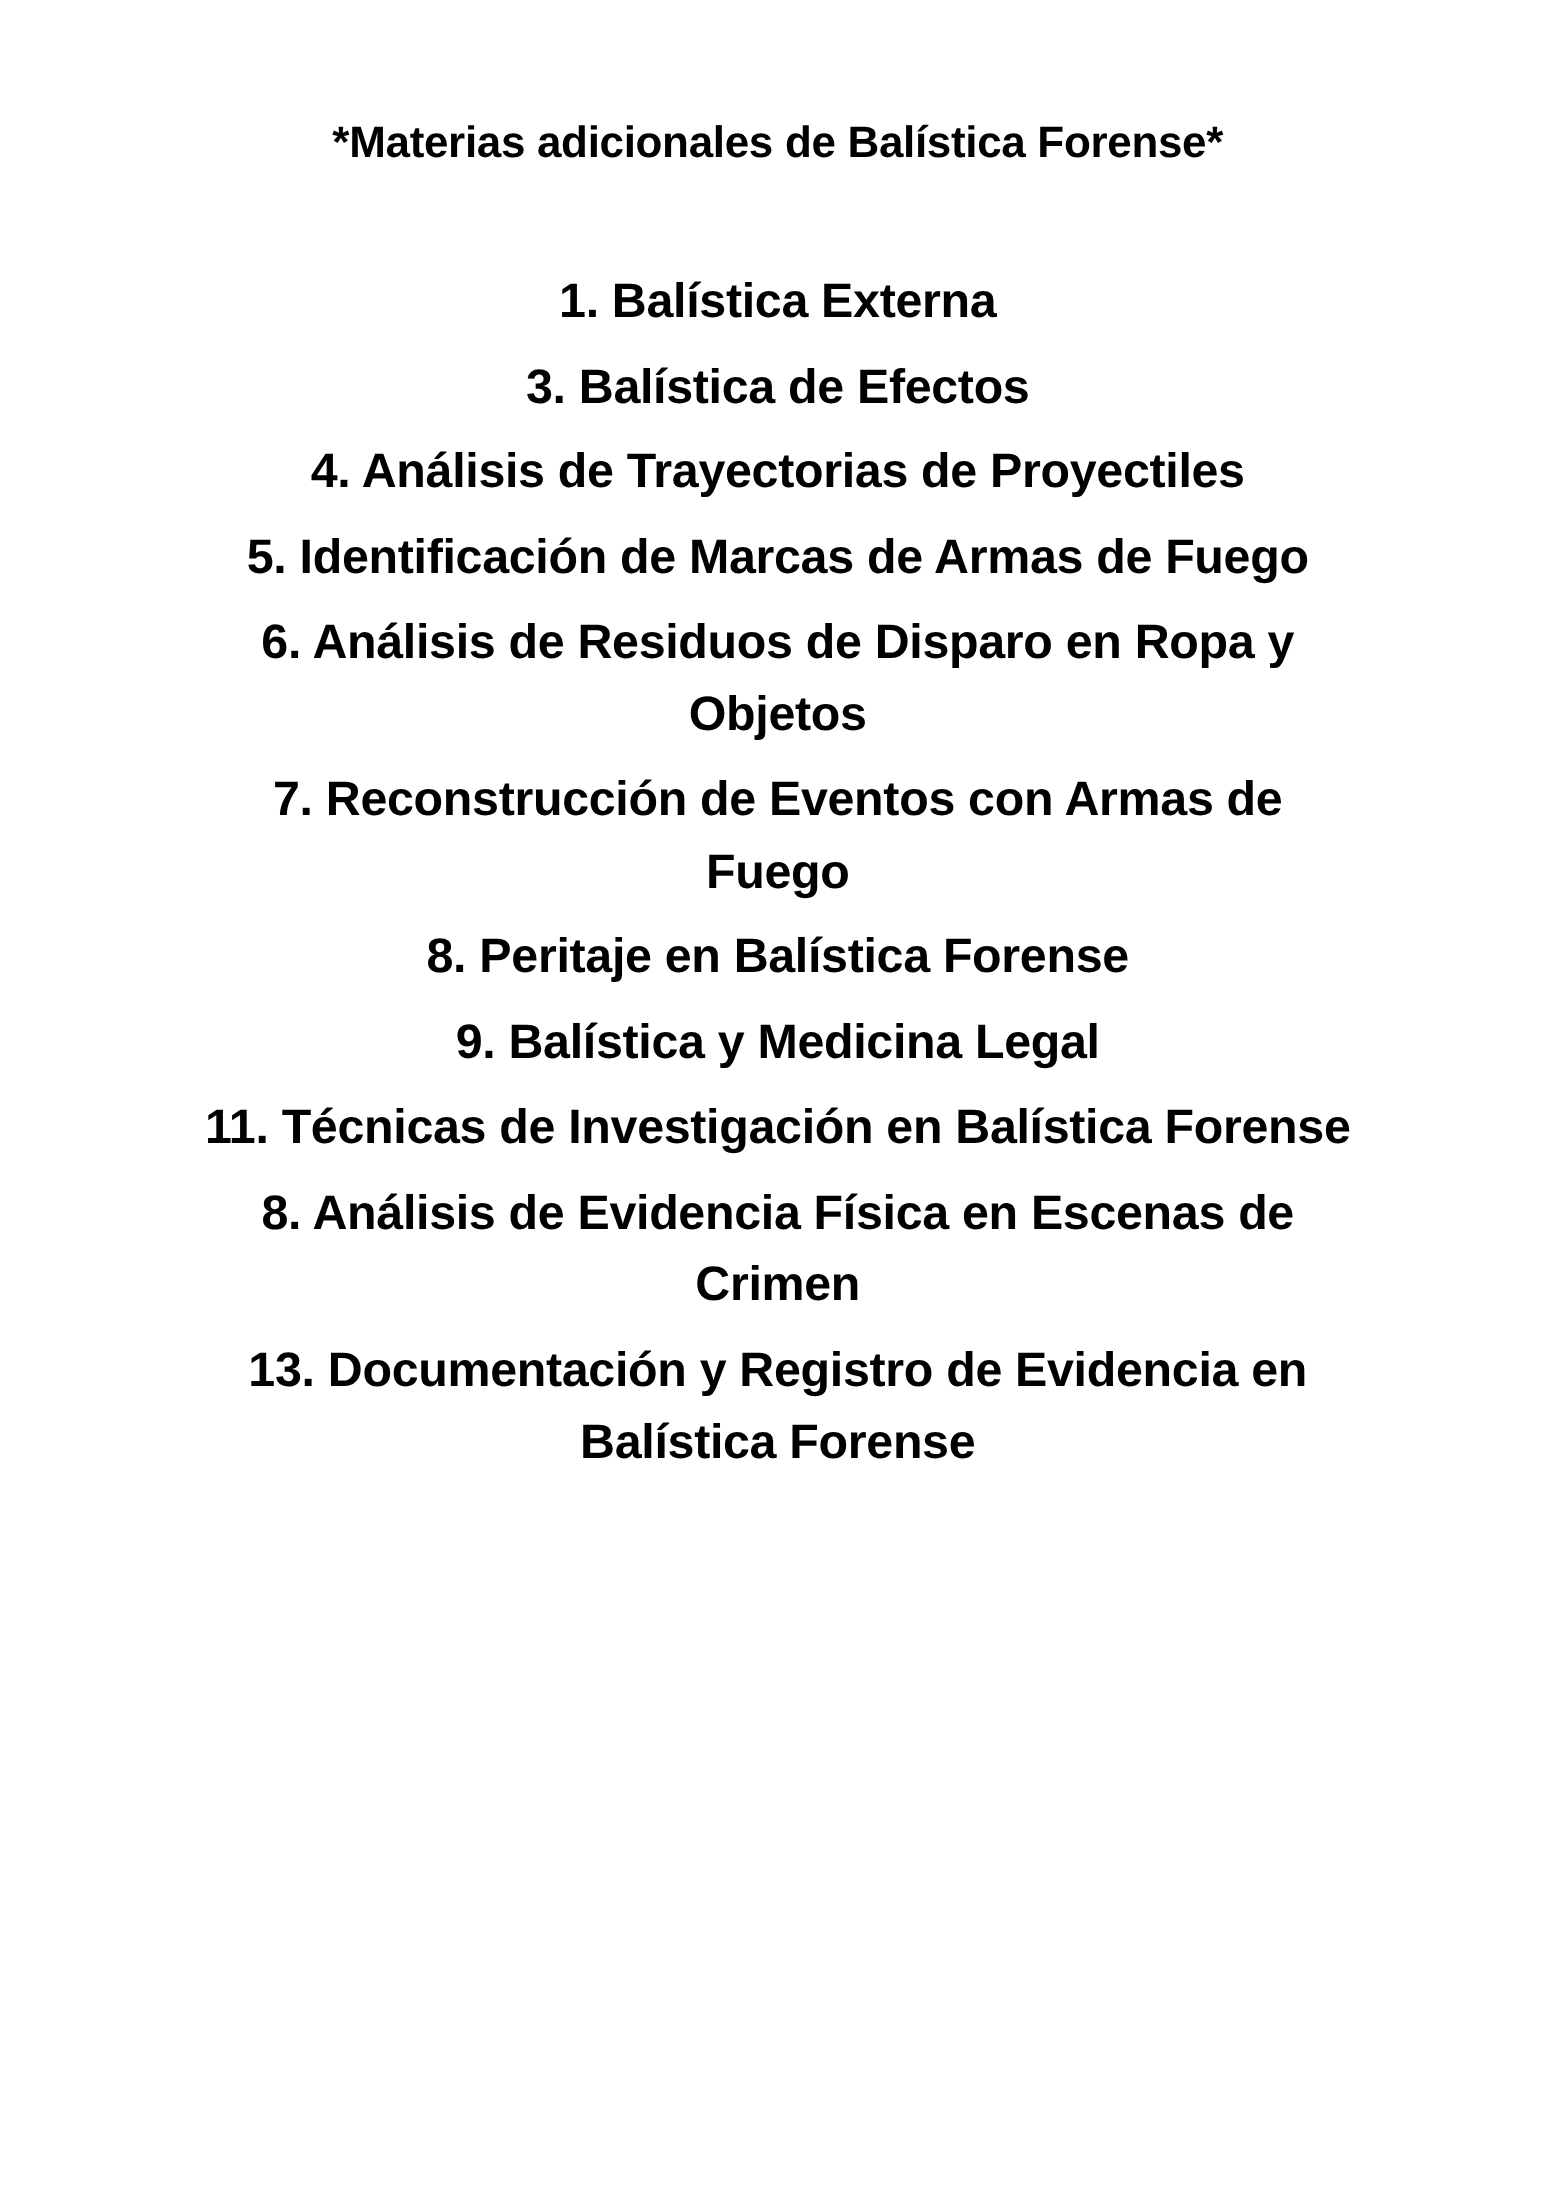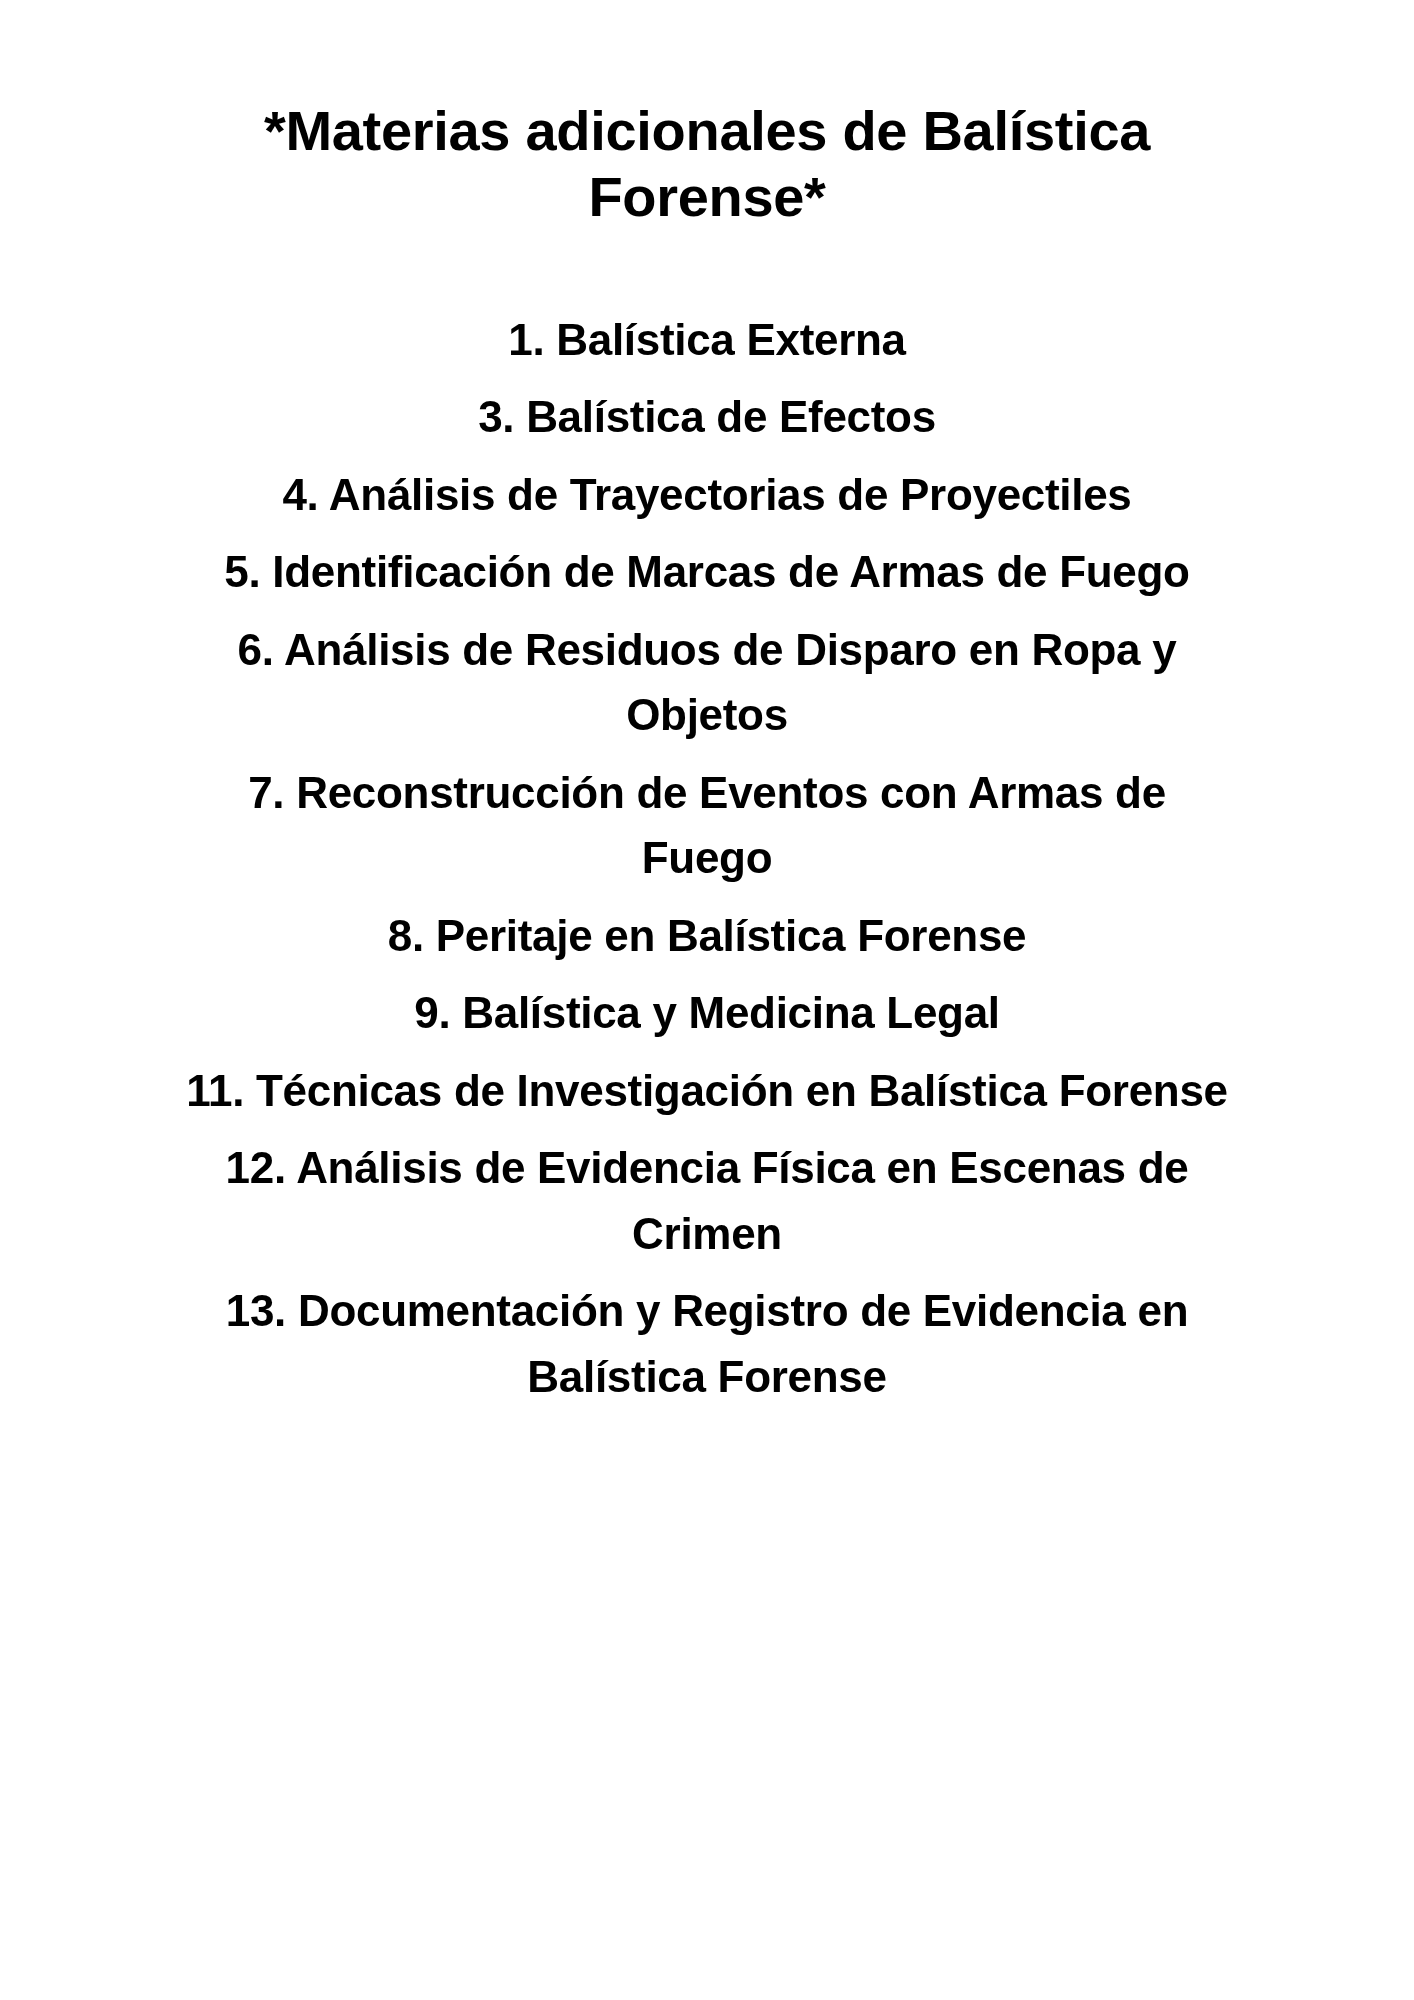--- a/index.html
+++ b/index.html
@@ -29,21 +29,21 @@
       width: 1080px;
       top: 98px;
       text-align: center;
       font-weight: bold;
       font-size: 44px;
       line-height: 65.5px;
       letter-spacing: -0.3px;
     }
     .title {
       margin: 0;
-      font-size: 56px;
+      font-size: 40px;
       font-weight: bold;
       line-height: 65.5px;
     }
     .spacer {
       height: 65.5px;
     }
     .topic-list {
       list-style: none;
       margin: 0;
       padding: 0;
@@ -63,17 +63,17 @@
     <ul class="topic-list">
       <li class="topic-item">1. Balística Externa</li>
       <li class="topic-item">3. Balística de Efectos</li>
       <li class="topic-item">4. Análisis de Trayectorias de Proyectiles</li>
       <li class="topic-item">5. Identificación de Marcas de Armas de Fuego</li>
       <li class="topic-item">6. Análisis de Residuos de Disparo en Ropa y Objetos</li>
       <li class="topic-item">7. Reconstrucción de Eventos con Armas de Fuego</li>
       <li class="topic-item">8. Peritaje en Balística Forense</li>
       <li class="topic-item">9. Balística y Medicina Legal</li>
       <li class="topic-item">11. Técnicas de Investigación en Balística Forense</li>
-      <li class="topic-item">12. Análisis de Evidencia Física en Escenas de Crimen</li>
+      <li class="topic-item">8. Análisis de Evidencia Física en Escenas de Crimen</li>
       <li class="topic-item">13. Documentación y Registro de Evidencia en Balística Forense</li>
     </ul>
   </div>
 </div>
 
 </body></html>

